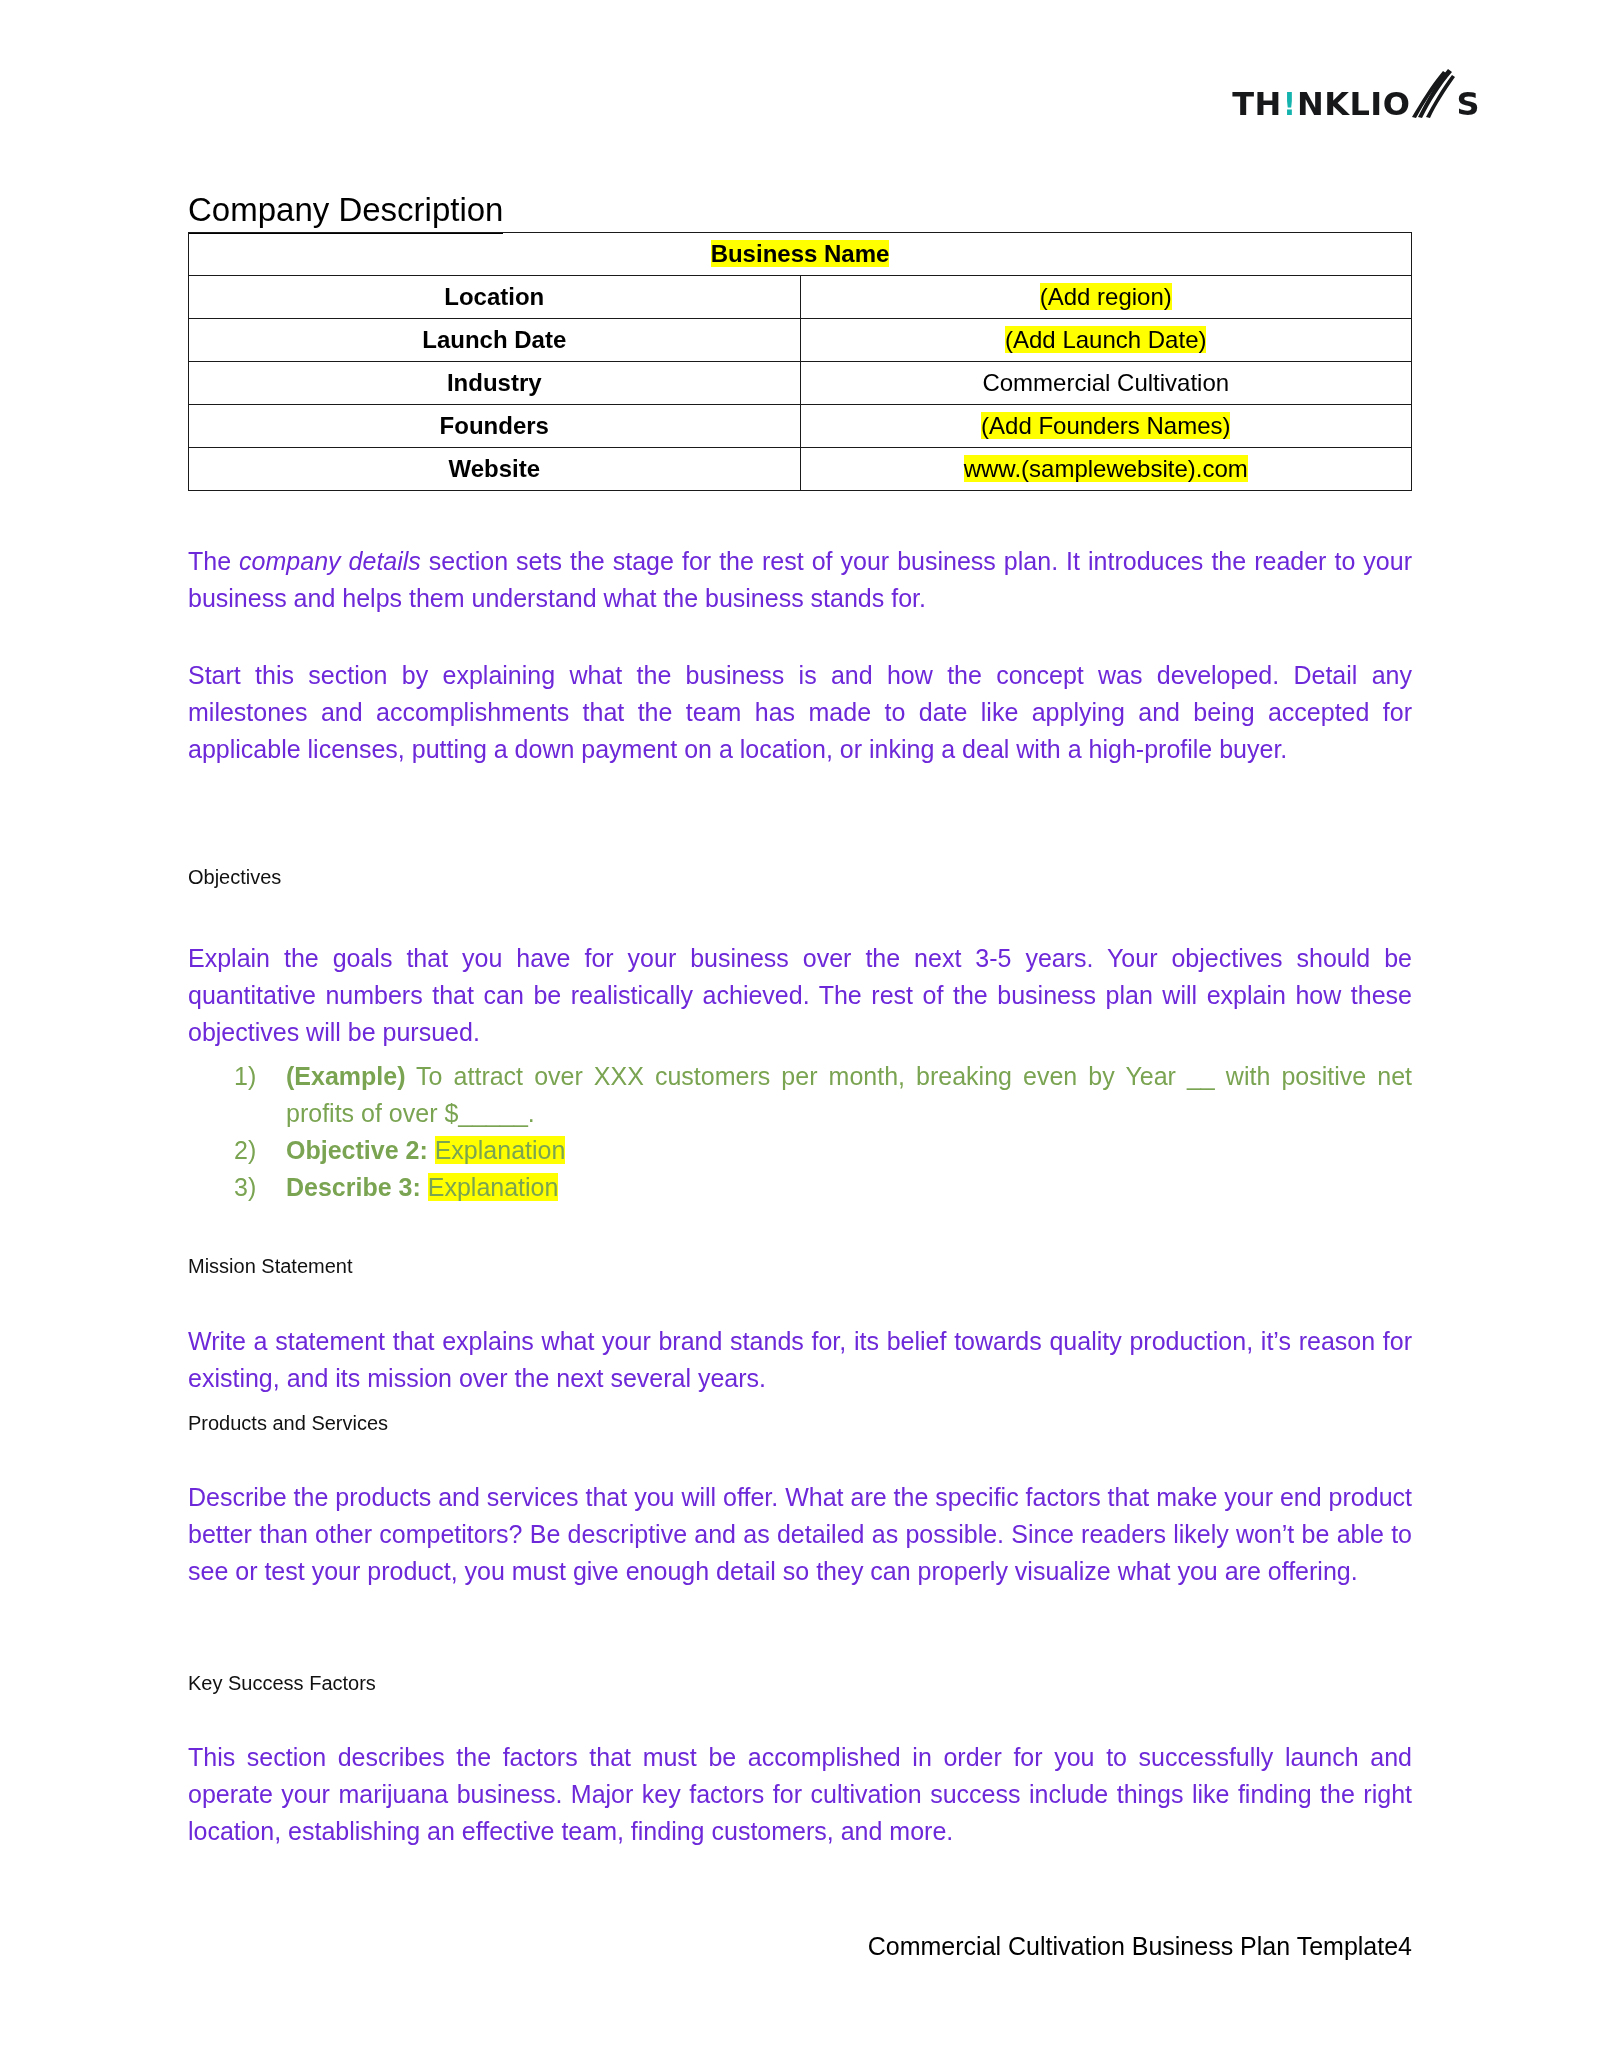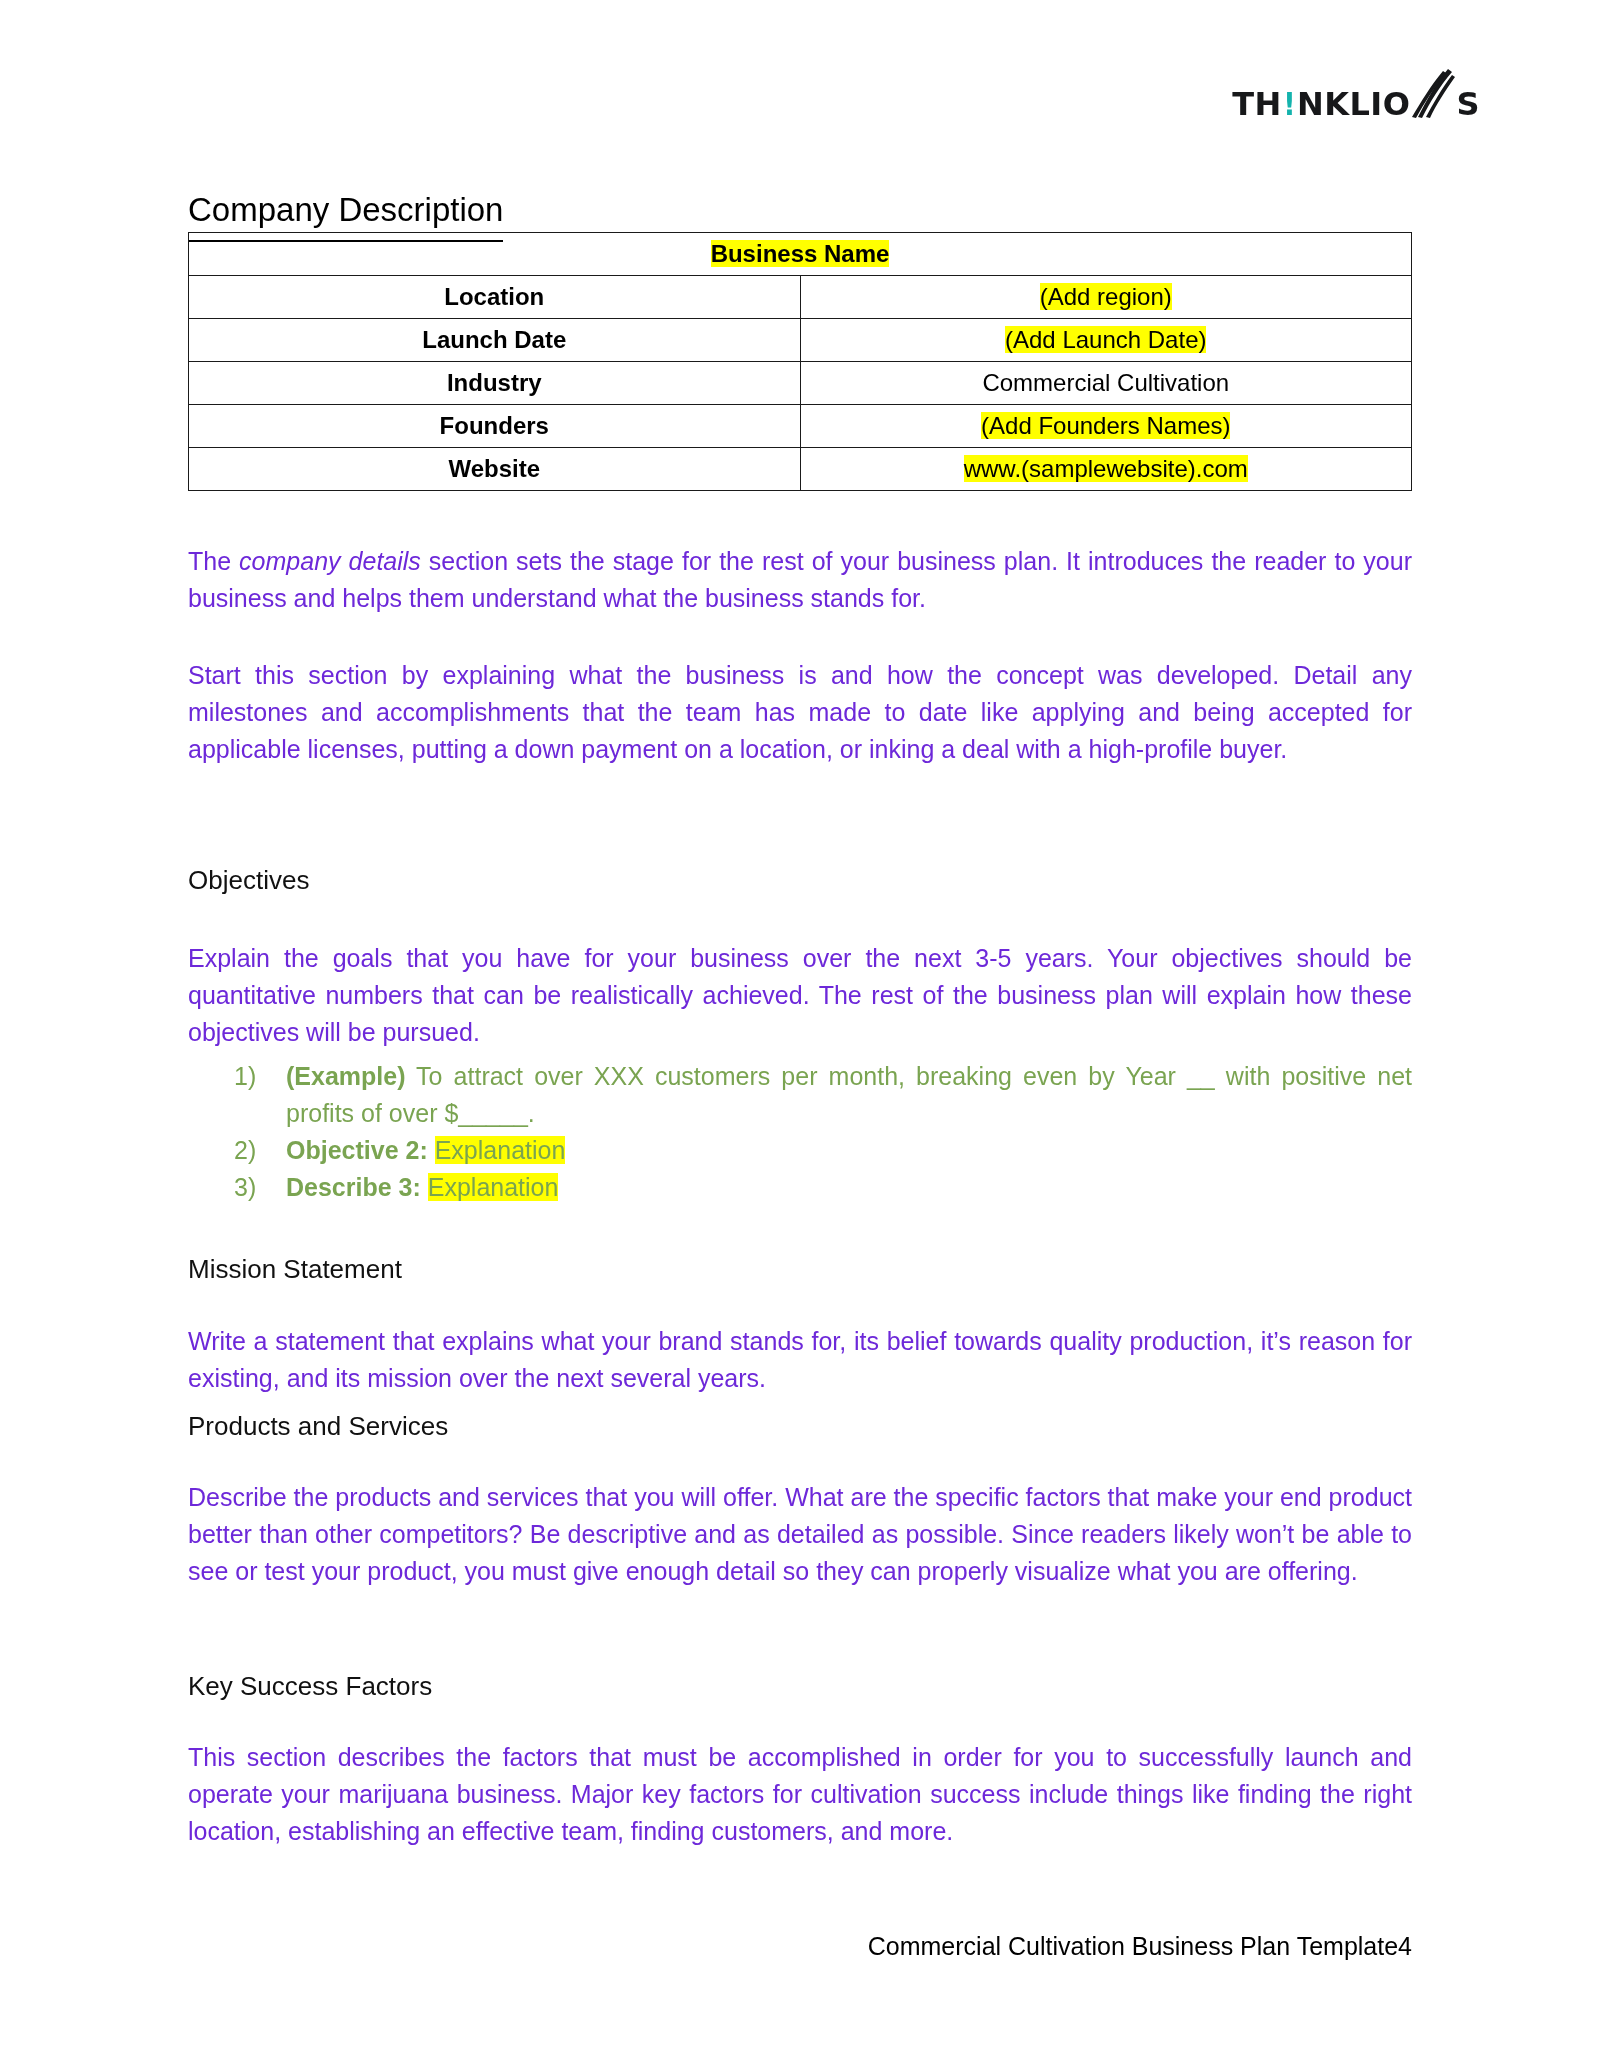--- a/index.html
+++ b/index.html
@@ -60,21 +60,21 @@
     top: 0;
     width: 1224px;
   }
 
   h1.section-title {
     font-family: "Liberation Sans", sans-serif;
     font-weight: normal;
     font-size: 33px;
     color: #000;
     margin: 0;
-    padding: 0 0 12px 0;
+    padding: 0 0 4px 0;
     display: inline-block;
     border-bottom: 2px solid #000;
     line-height: 1.1;
     position: absolute;
     top: 192px;
     left: 0;
   }
 
   
   table.info-table {
@@ -109,21 +109,21 @@
     color: #6d28d9;
     text-align: justify;
     font-family: "Liberation Sans", sans-serif;
   }
   .para i { font-style: italic; }
 
   h2.sub-title {
     position: absolute;
     left: 0;
     margin: 0;
-    font-size: 26px;
+    font-size: 20px;
     font-weight: normal;
     color: #111111;
     font-family: "Liberation Sans", sans-serif;
     line-height: 1.15;
   }
 
   
   ol.obj-list {
     position: absolute;
     left: 0;

